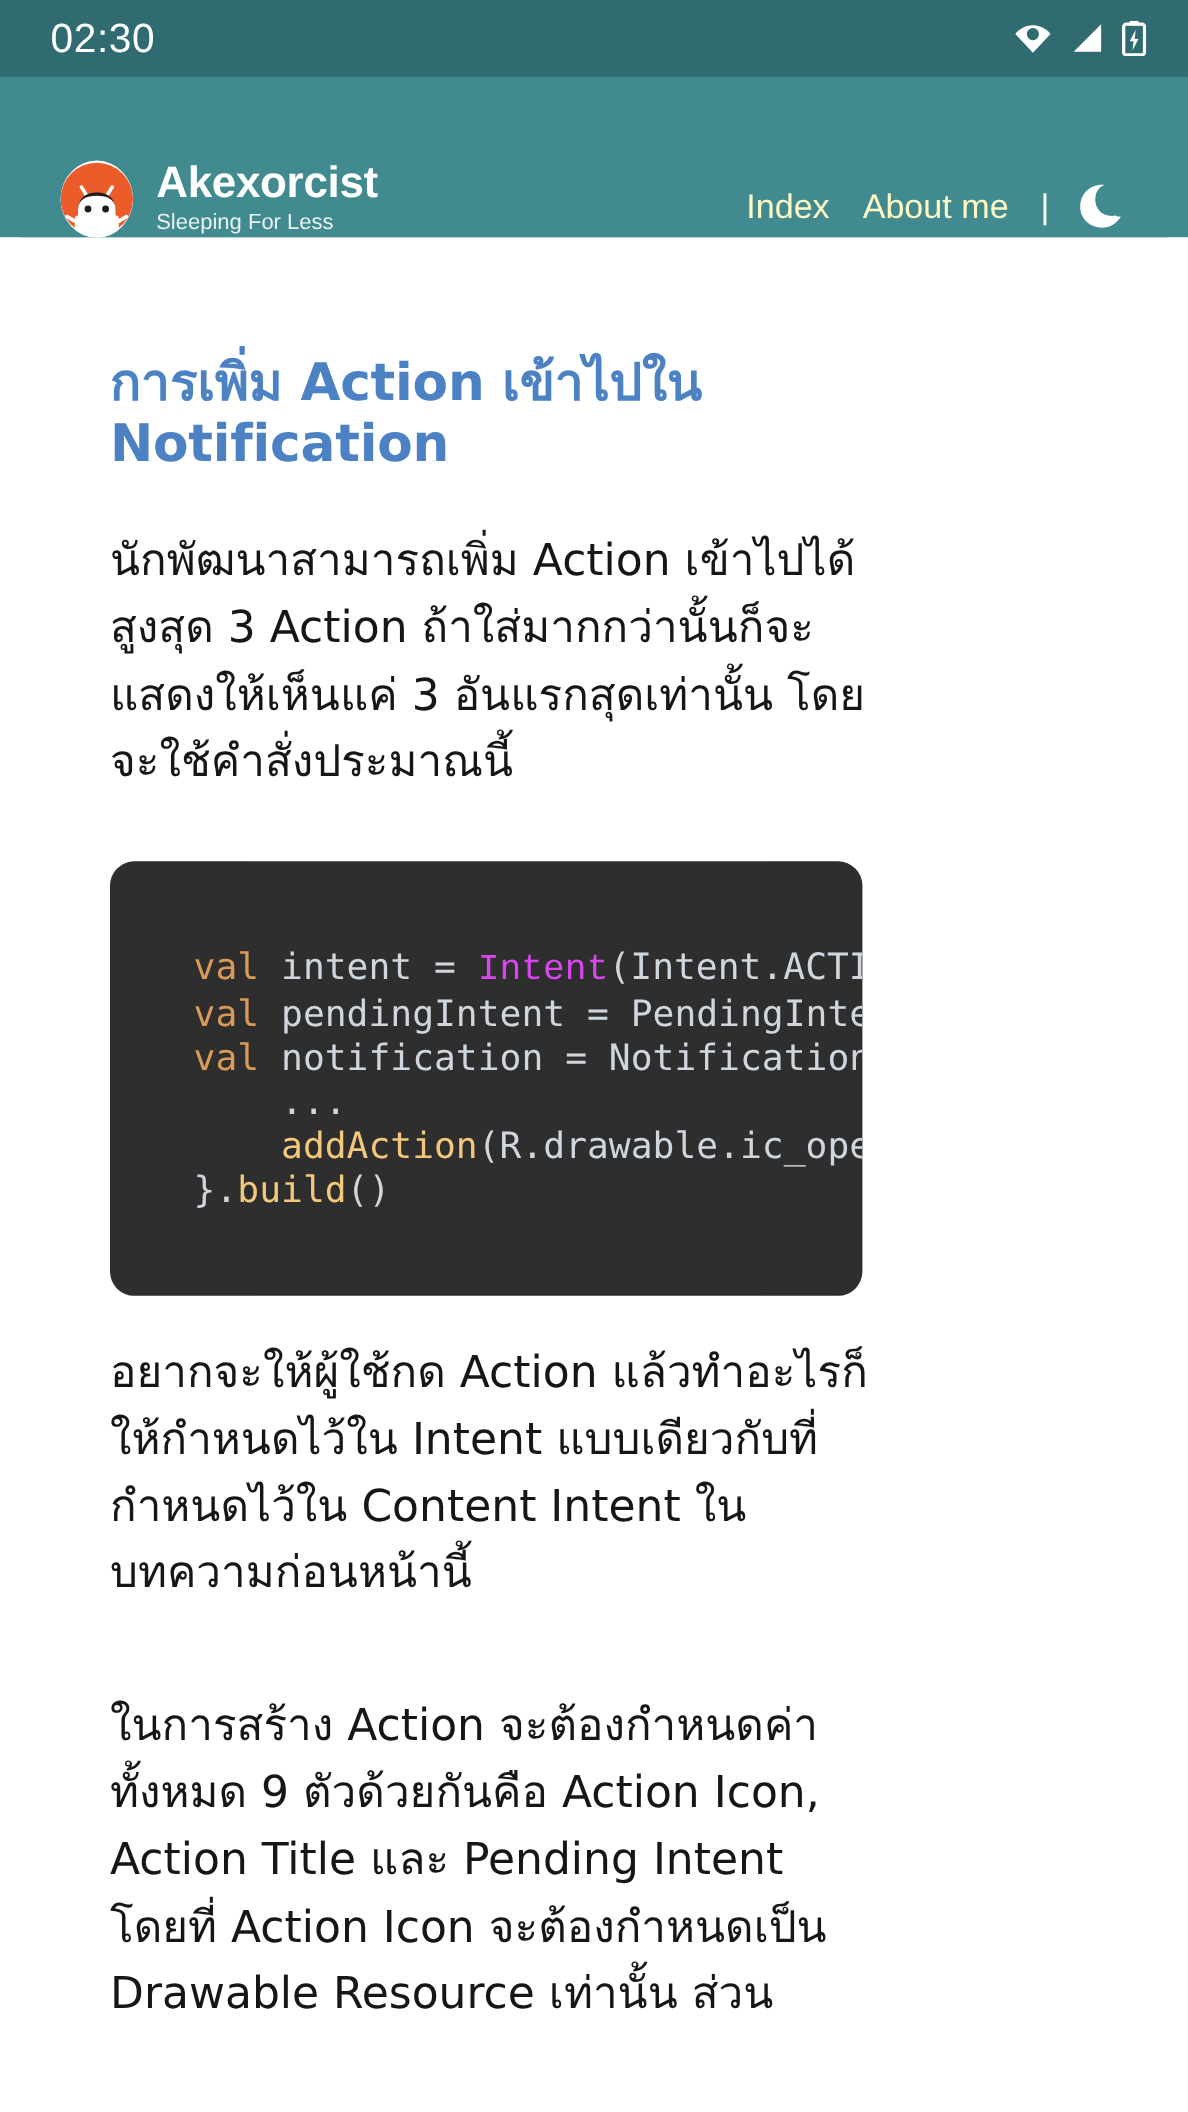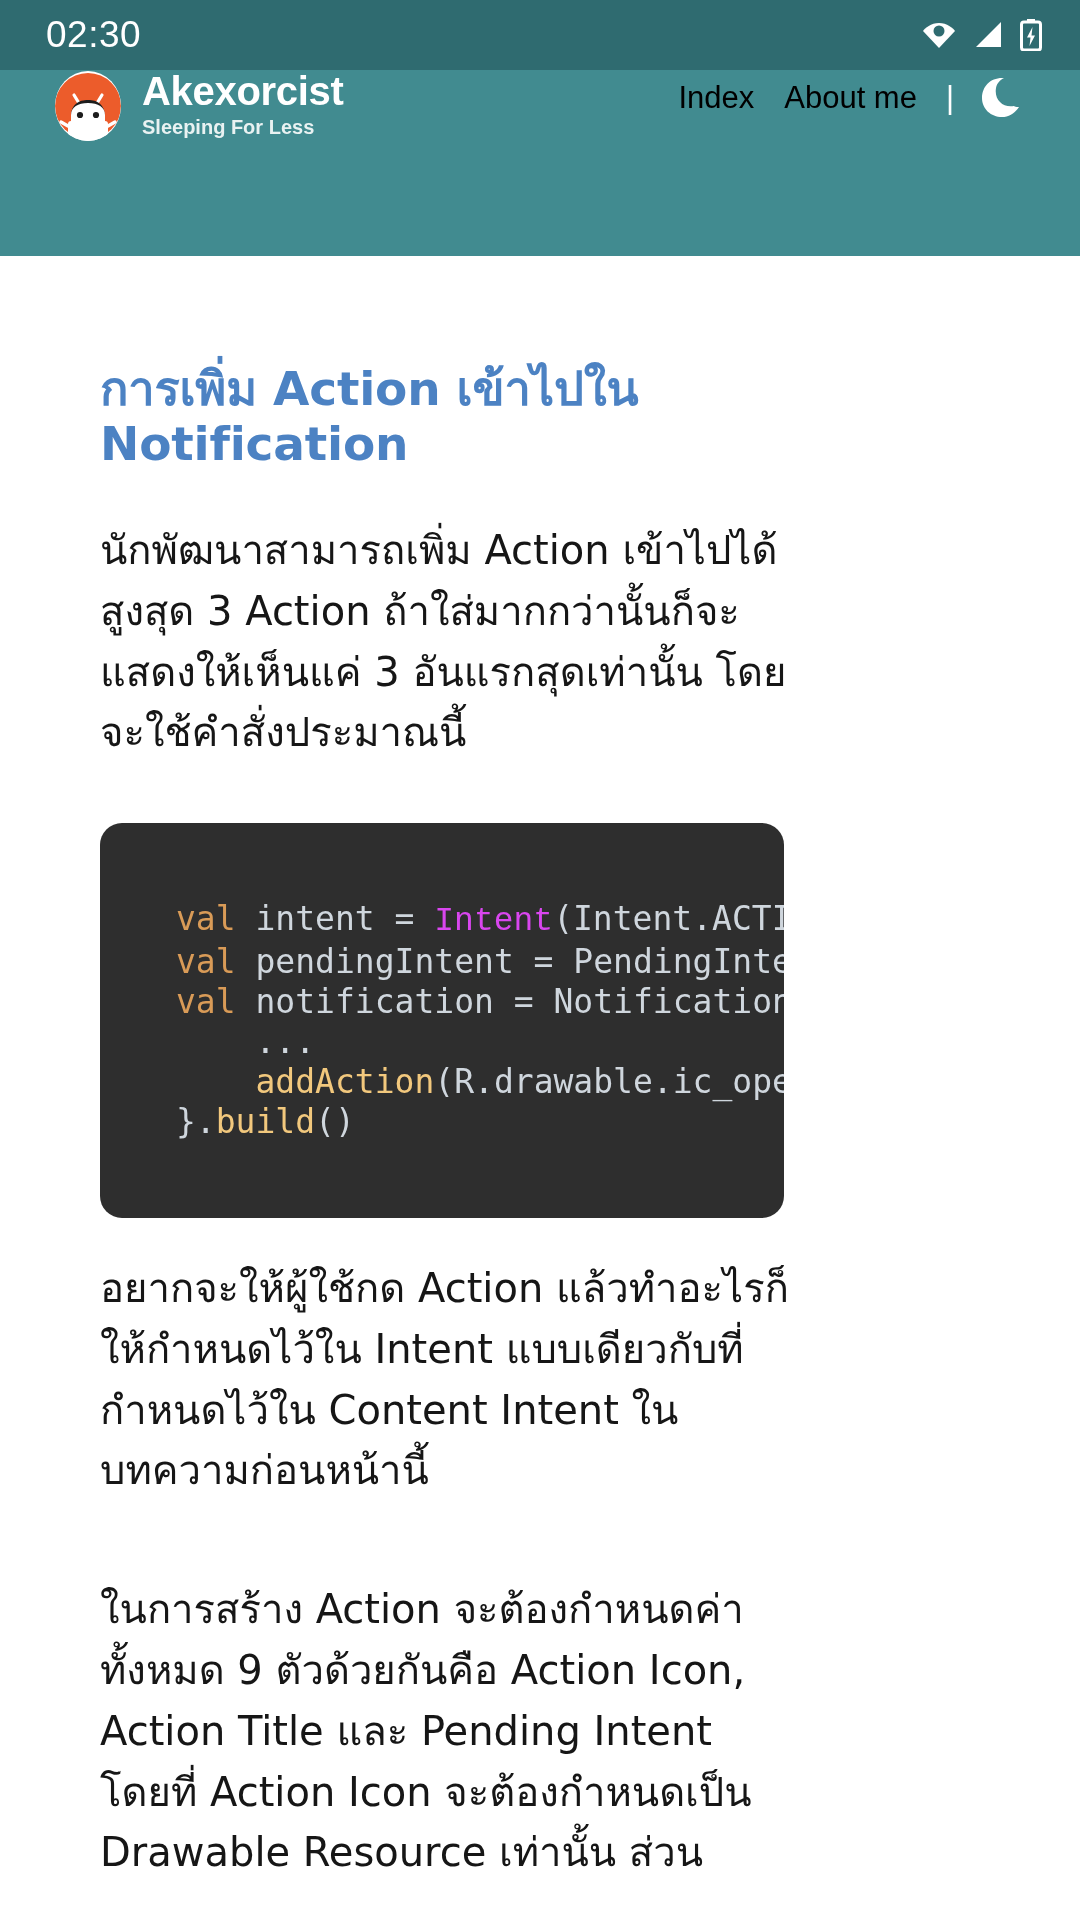--- a/index.html
+++ b/index.html
@@ -25,24 +25,24 @@
     font-size:37px;
     font-family:"Liberation Sans", sans-serif;
     letter-spacing:.5px;
     text-align:right;
   }
   .status-icons{ display:flex; align-items:center; gap:17px; }
   .status-icons svg{ display:block; }
 
   
   .site-header{
-    height:186px;
+    height:146px;
     background:#418b90;
     display:flex;
-    align-items:flex-start;
+    align-items:flex-end;
     justify-content:space-between;
     padding:0 30px 0 55px;
   }
   .brand{ display:flex; align-items:center; gap:21px; }
   .logo{
     width:66px; height:70px;
     border-radius:50%;
     background:#ffffff;
     position:relative;
     flex:none;
@@ -57,25 +57,24 @@
     font-family:"Liberation Sans", sans-serif;
     line-height:1.05;
     letter-spacing:-0.3px;
   }
   .brand-tagline{
     color:#e9f2f2;
     font-size:20px;
     font-family:"Liberation Sans", sans-serif;
     line-height:1.35;
     margin-top:2px;
-    font-weight:bold;
   }
   .site-nav{ display:flex; align-items:center; gap:0; padding-right:22px; }
   .nav-link{
-    color:#000000;
+    color:#fef9c3;
     font-size:31px;
     font-family:"Liberation Sans", sans-serif;
     text-decoration:none;
     padding:0 15px;
     white-space:nowrap;
   }
   .nav-sep{
     color:#ffffff;
     font-size:31px;
     font-family:"Liberation Sans", sans-serif;

